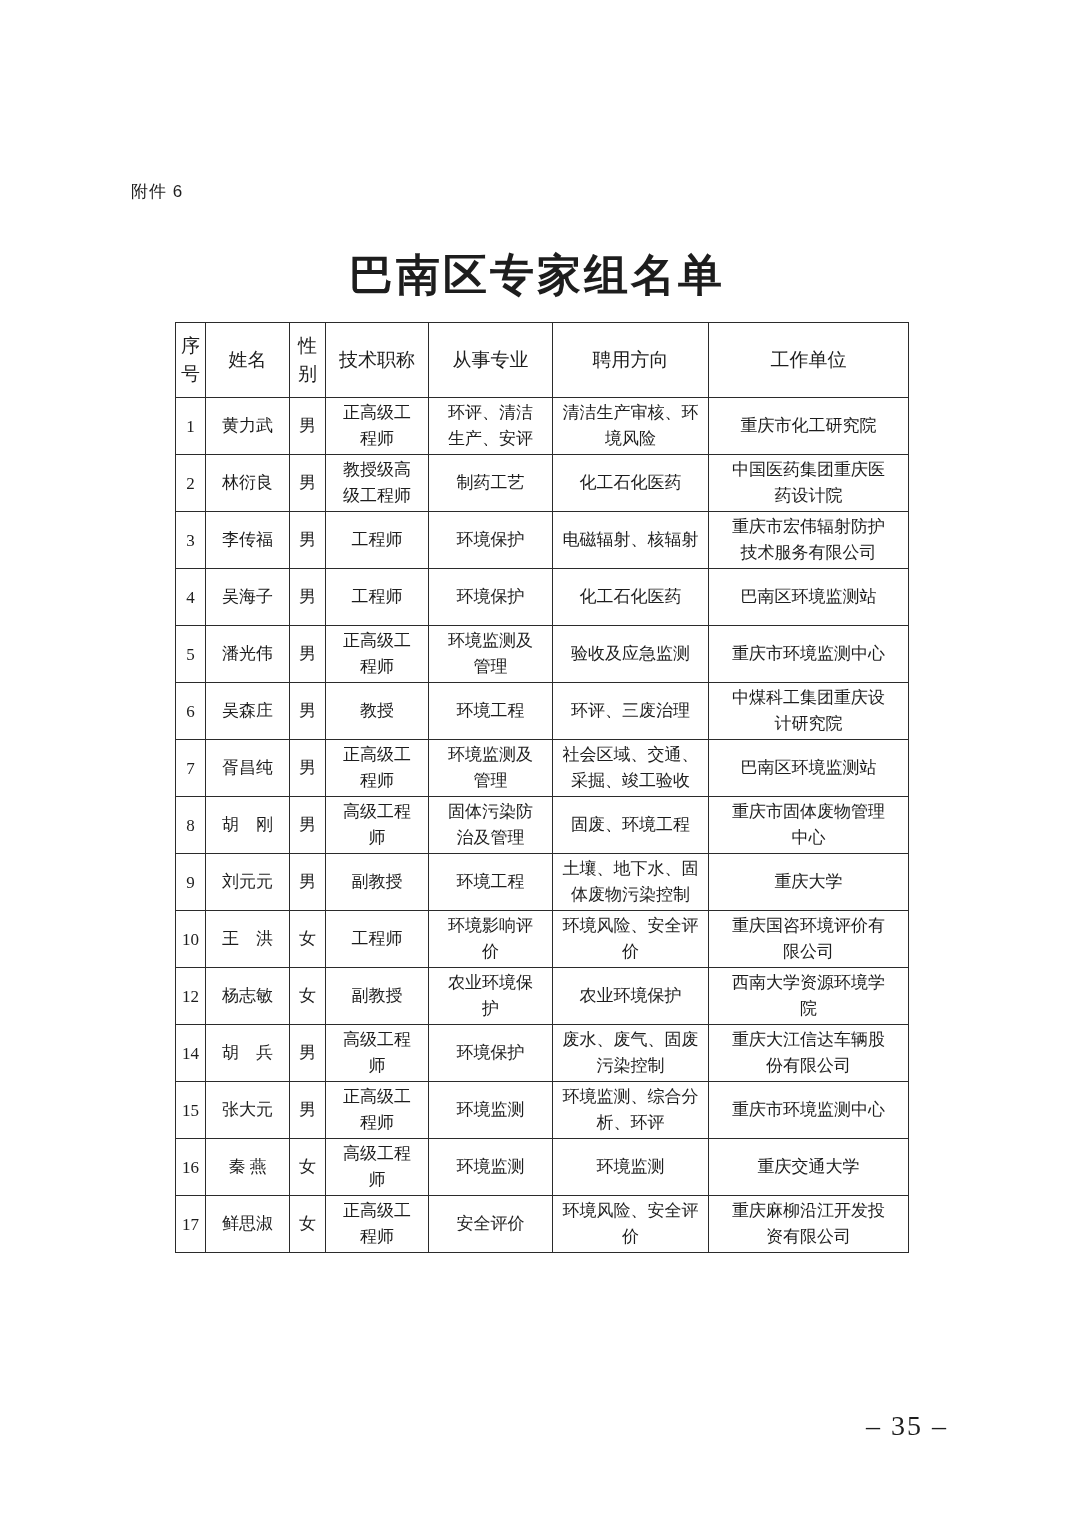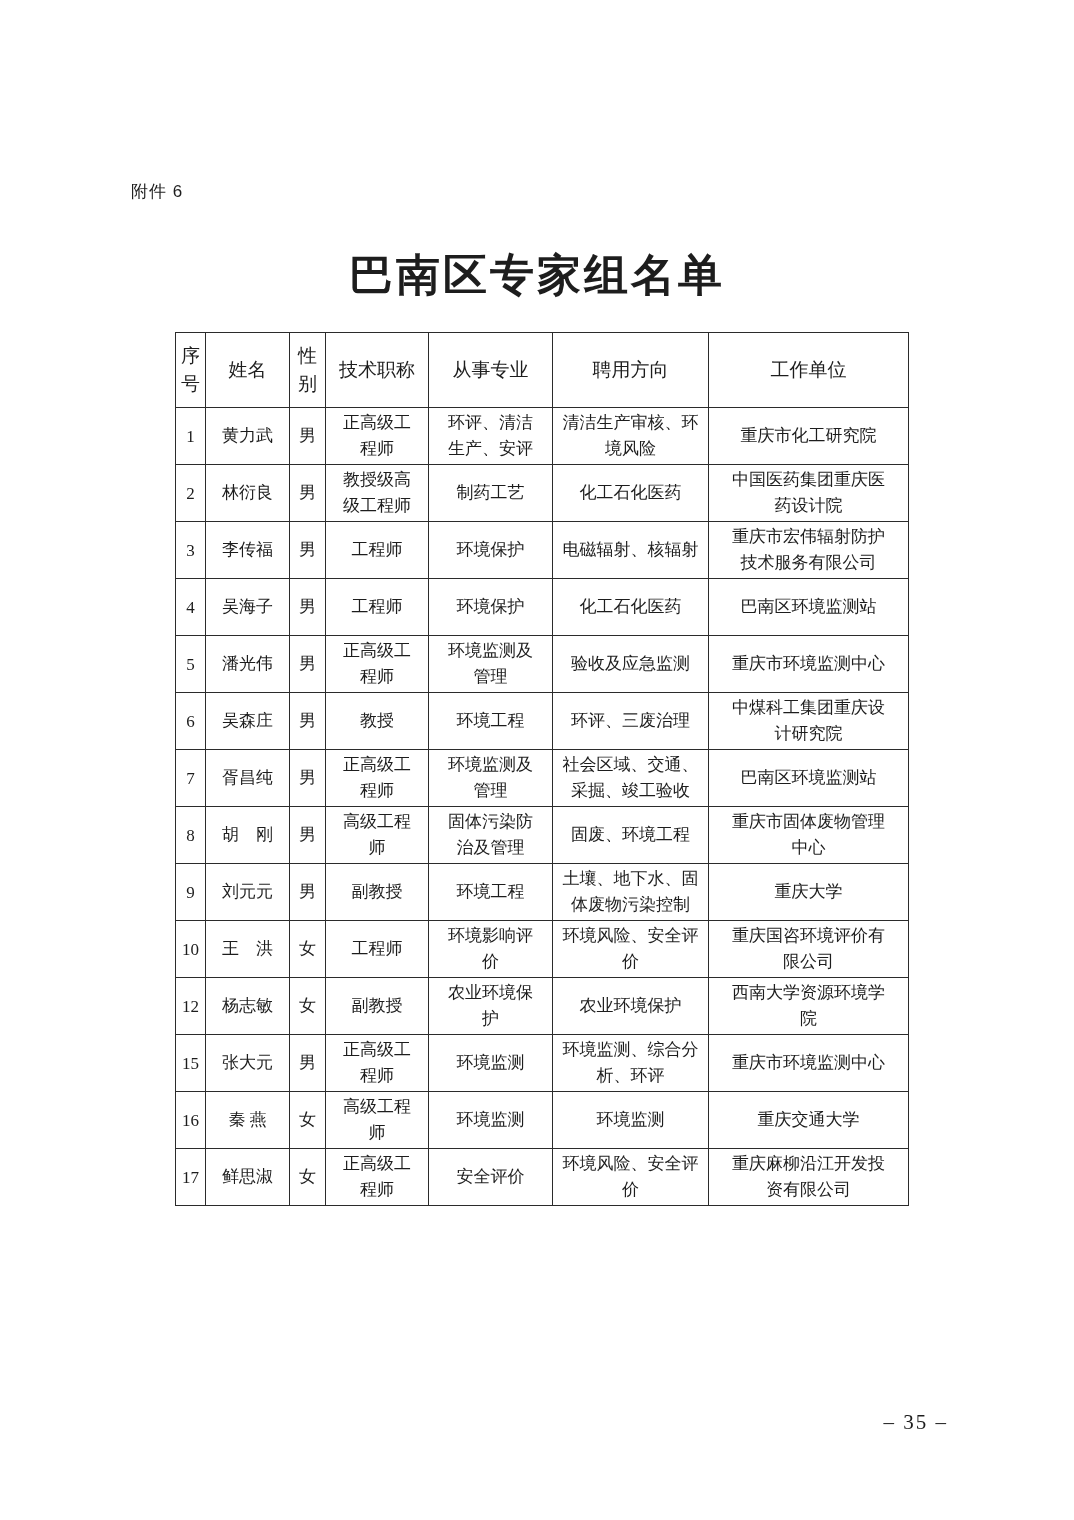--- a/index.html
+++ b/index.html
@@ -31,21 +31,21 @@
     margin: 0;
     text-align: center;
     font-family: "Liberation Serif", "DejaVu Serif", serif;
     font-size: 44px;
     font-weight: bold;
     letter-spacing: 3px;
   }
   table.experts-table {
     position: absolute;
     left: 175px;
-    top: 332px;
+    top: 322px;
     width: 733px;
     border-collapse: collapse;
     table-layout: fixed;
   }
   .experts-table th,
   .experts-table td {
     border: 1px solid #2b2b2b;
     text-align: center;
     vertical-align: middle;
     overflow: hidden;
@@ -74,21 +74,21 @@
   col.c7 { width: 200px; }
   td.c1 { padding: 2px 6px; word-break: break-all; line-height: 23px; }
   td.c4 { padding: 2px 15px; }
   td.c5 { padding: 2px 13px; }
   td.c6 { padding: 2px 8px; }
   td.c7 { padding: 2px 19px; }
   .page-number {
     position: absolute;
     top: 1410px;
     right: 126px;
-    font-size: 21px;
+    font-size: 28px;
     letter-spacing: 2px;
   }
 </style>
 </head>
 <body>
 
 <div class="attachment-label">附件 6</div>
 
 <h1 class="doc-title">巴南区专家组名单</h1>
 
@@ -207,20 +207,29 @@
       <tr>
         <td class="c1">12</td>
         <td class="c2">杨志敏</td>
         <td class="c3">女</td>
         <td class="c4">副教授</td>
         <td class="c5">农业环境保护</td>
         <td class="c6">农业环境保护</td>
         <td class="c7">西南大学资源环境学院</td>
       </tr>
       <tr>
+        <td class="c1">14</td>
+        <td class="c2">胡　兵</td>
+        <td class="c3">男</td>
+        <td class="c4">高级工程师</td>
+        <td class="c5">环境保护</td>
+        <td class="c6">废水、废气、固废污染控制</td>
+        <td class="c7">重庆大江信达车辆股份有限公司</td>
+      </tr>
+      <tr>
         <td class="c1">15</td>
         <td class="c2">张大元</td>
         <td class="c3">男</td>
         <td class="c4">正高级工程师</td>
         <td class="c5">环境监测</td>
         <td class="c6">环境监测、综合分析、环评</td>
         <td class="c7">重庆市环境监测中心</td>
       </tr>
       <tr>
         <td class="c1">16</td>

